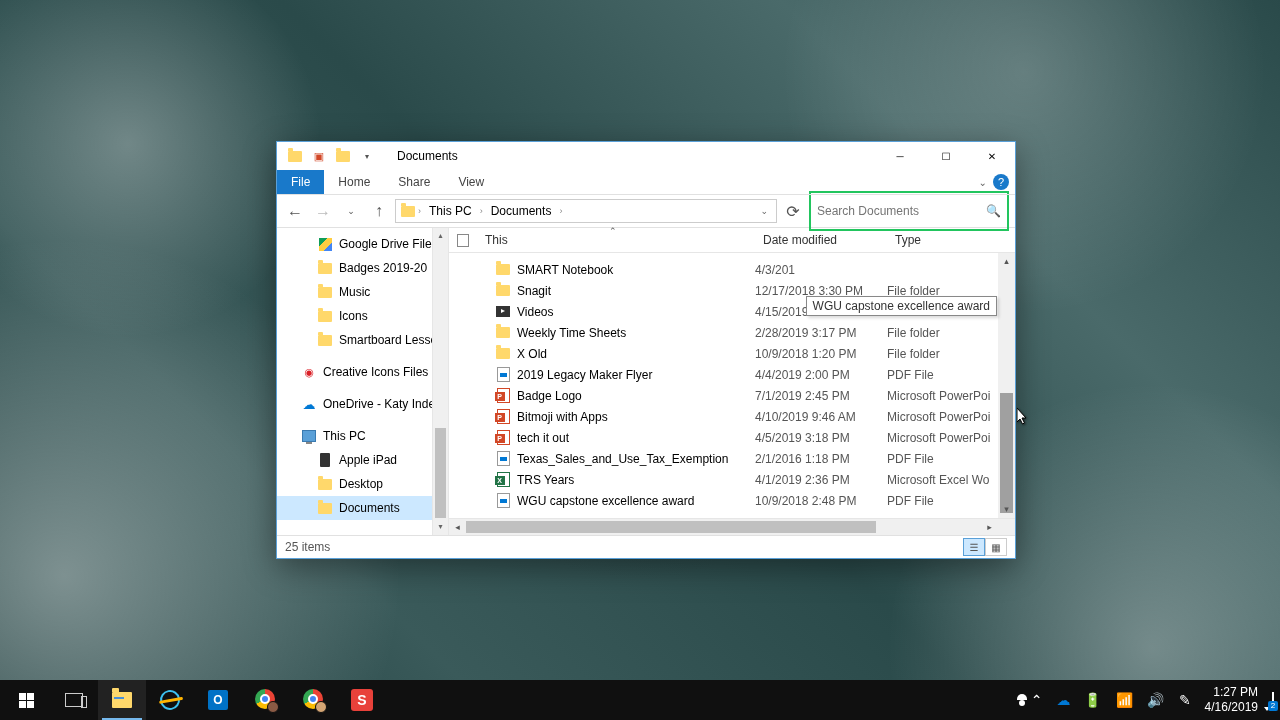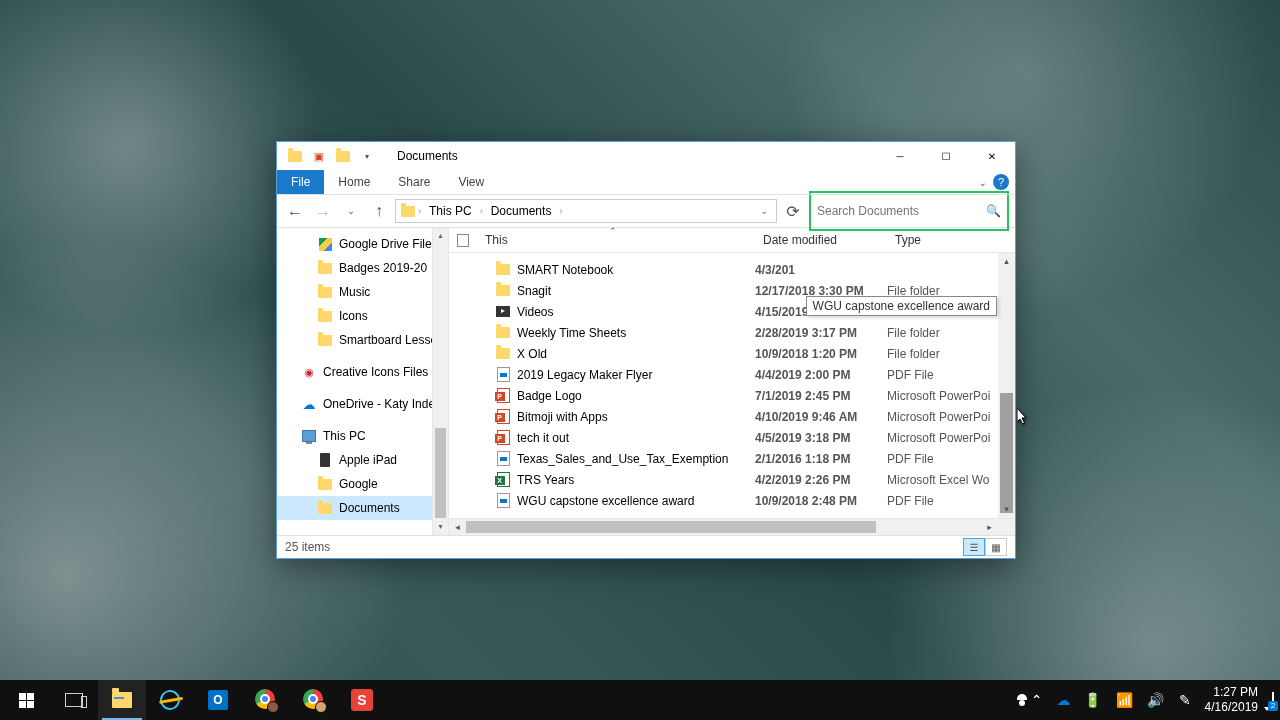--- a/index.html
+++ b/index.html
@@ -171,21 +171,21 @@
   position: relative;
 }
 .row {
   height: 21px;
   display: flex; align-items: center;
   font-size: 12px;
   color: #000;
 }
 .row .col-check { width:28px; }
 .row .col-name { flex: 0 0 278px; display:flex; align-items:center; gap:6px; padding-left:18px;}
-.row .col-date { flex: 0 0 132px; color:#555;font-weight:bold;}
+.row .col-date { flex: 0 0 132px; color:#555;}
 .row .col-type { flex:1; color:#555; white-space:nowrap; overflow:hidden;}
 .file-ico { width:16px;height:16px; display:flex;align-items:center;justify-content:center; flex-shrink:0;}
 .icon-folder { width:14px;height:11px;background:#ffd86b;border-radius:1px;position:relative;}
 .icon-folder::before{content:"";position:absolute;left:0;top:-3px;width:5px;height:3px;background:#ffd86b;border-radius:1px 1px 0 0;}
 .icon-pdf { width:13px;height:15px;background:#fff;border:1px solid #999;position:relative;}
 .icon-pdf::after{content:"";position:absolute;left:2px;top:5px;width:7px;height:4px;background:#0078d4;}
 .icon-ppt { width:13px;height:15px;background:#fff;border:1px solid #d24726;position:relative;}
 .icon-ppt::before{content:"P";position:absolute;left:-3px;top:3px;width:10px;height:9px;background:#d24726;color:#fff;font-size:7px;line-height:9px;text-align:center;font-weight:bold;}
 .icon-xls { width:13px;height:15px;background:#fff;border:1px solid #217346;position:relative;}
 .icon-xls::before{content:"X";position:absolute;left:-3px;top:3px;width:10px;height:9px;background:#217346;color:#fff;font-size:7px;line-height:9px;text-align:center;font-weight:bold;}
@@ -406,21 +406,21 @@
           <div class="side-item side-indent-1">
             <span class="ico">
               <span style="width:10px;height:14px;background:#333;border-radius:1px;"></span>
             </span>
             <span>Apple iPad</span>
           </div>
           <div class="side-item side-indent-1">
             <span class="ico">
               <span class="folder-glyph"></span>
             </span>
-            <span>Google</span>
+            <span>Desktop</span>
           </div>
           <div class="side-item side-indent-1 selected">
             <span class="ico">
               <span class="folder-glyph"></span>
             </span>
             <span>Documents</span>
           </div>
         </div>
       <div class="side-scroll">
         <div class="arr up">▴</div>
@@ -554,21 +554,21 @@
             <div class="col-type">PDF File</div>
           </div>
           <div class="row">
             <div class="col-check"></div>
             <div class="col-name">
               <span class="file-ico">
                 <span class="icon-xls"></span>
               </span>
               <span>TRS Years</span>
             </div>
-            <div class="col-date">4/2/2019 2:26 PM</div>
+            <div class="col-date">4/1/2019 2:36 PM</div>
             <div class="col-type">Microsoft Excel Wo</div>
           </div>
           <div class="row">
             <div class="col-check"></div>
             <div class="col-name">
               <span class="file-ico">
                 <span class="icon-pdf"></span>
               </span>
               <span>WGU capstone excellence award</span>
             </div>

